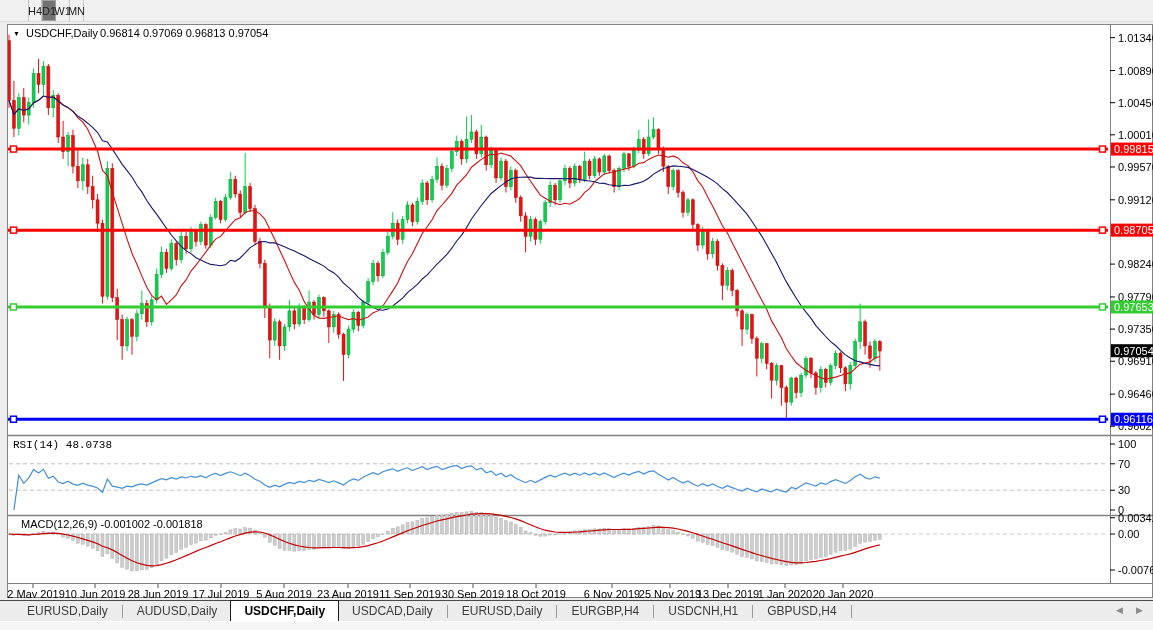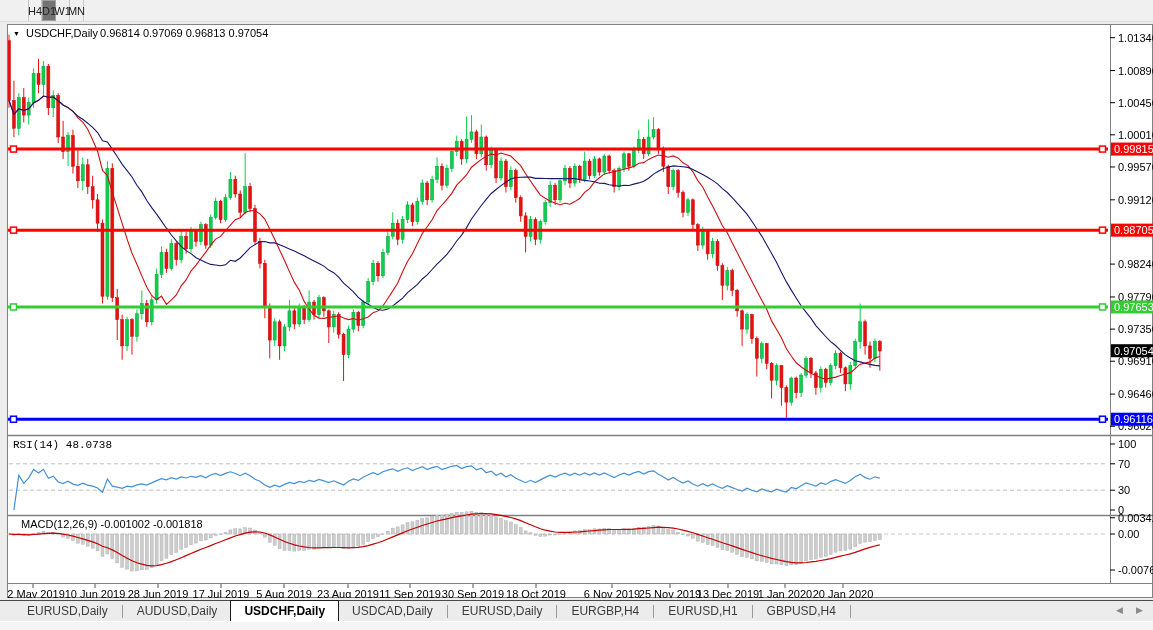--- a/index.html
+++ b/index.html
@@ -751,18 +751,18 @@
 <div class="tab">EURUSD,Daily</div>
     <span class="tab-sep"></span>
     <div class="tab">AUDUSD,Daily</div>
     <div class="tab active">USDCHF,Daily</div>
     <div class="tab">USDCAD,Daily</div>
     <span class="tab-sep"></span>
     <div class="tab">EURUSD,Daily</div>
     <span class="tab-sep"></span>
     <div class="tab">EURGBP,H4</div>
     <span class="tab-sep"></span>
-    <div class="tab">EURUSD,H1</div>
+    <div class="tab">USDCNH,H1</div>
     <span class="tab-sep"></span>
     <div class="tab">GBPUSD,H4</div>
     <span class="tab-sep"></span>
   </div>
 <div class="bottom-strip"></div>
 
 </body></html>

